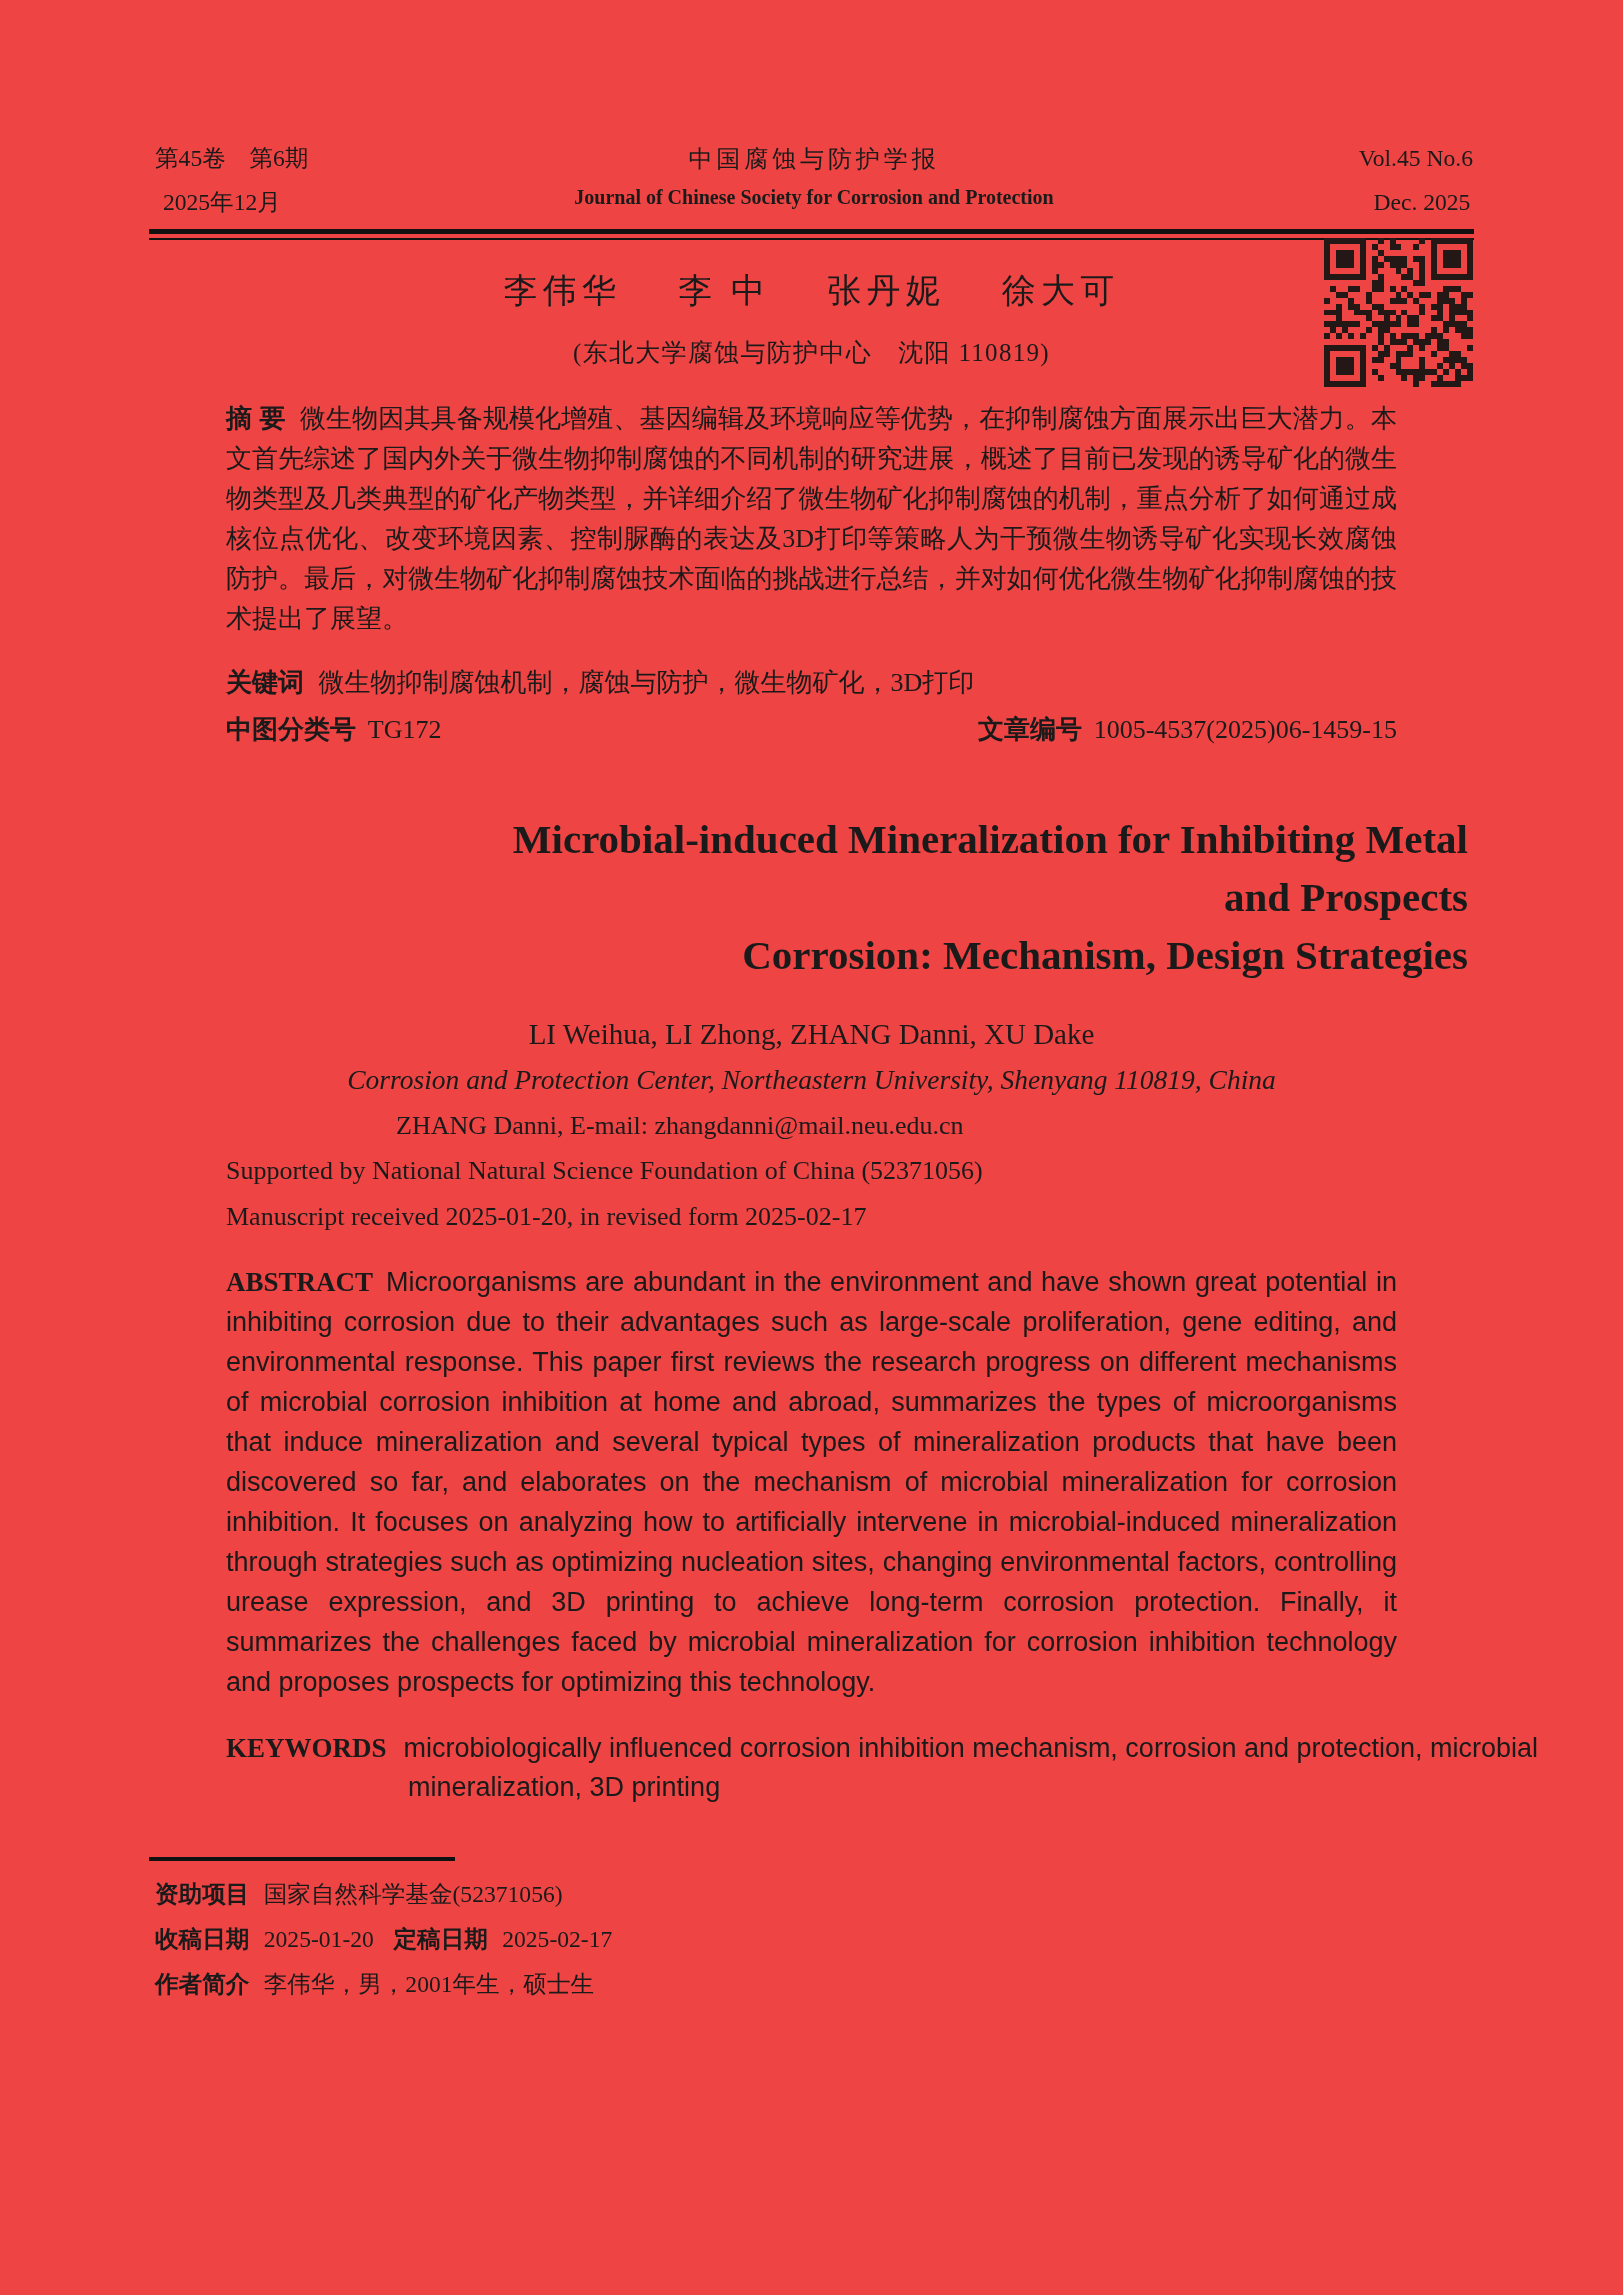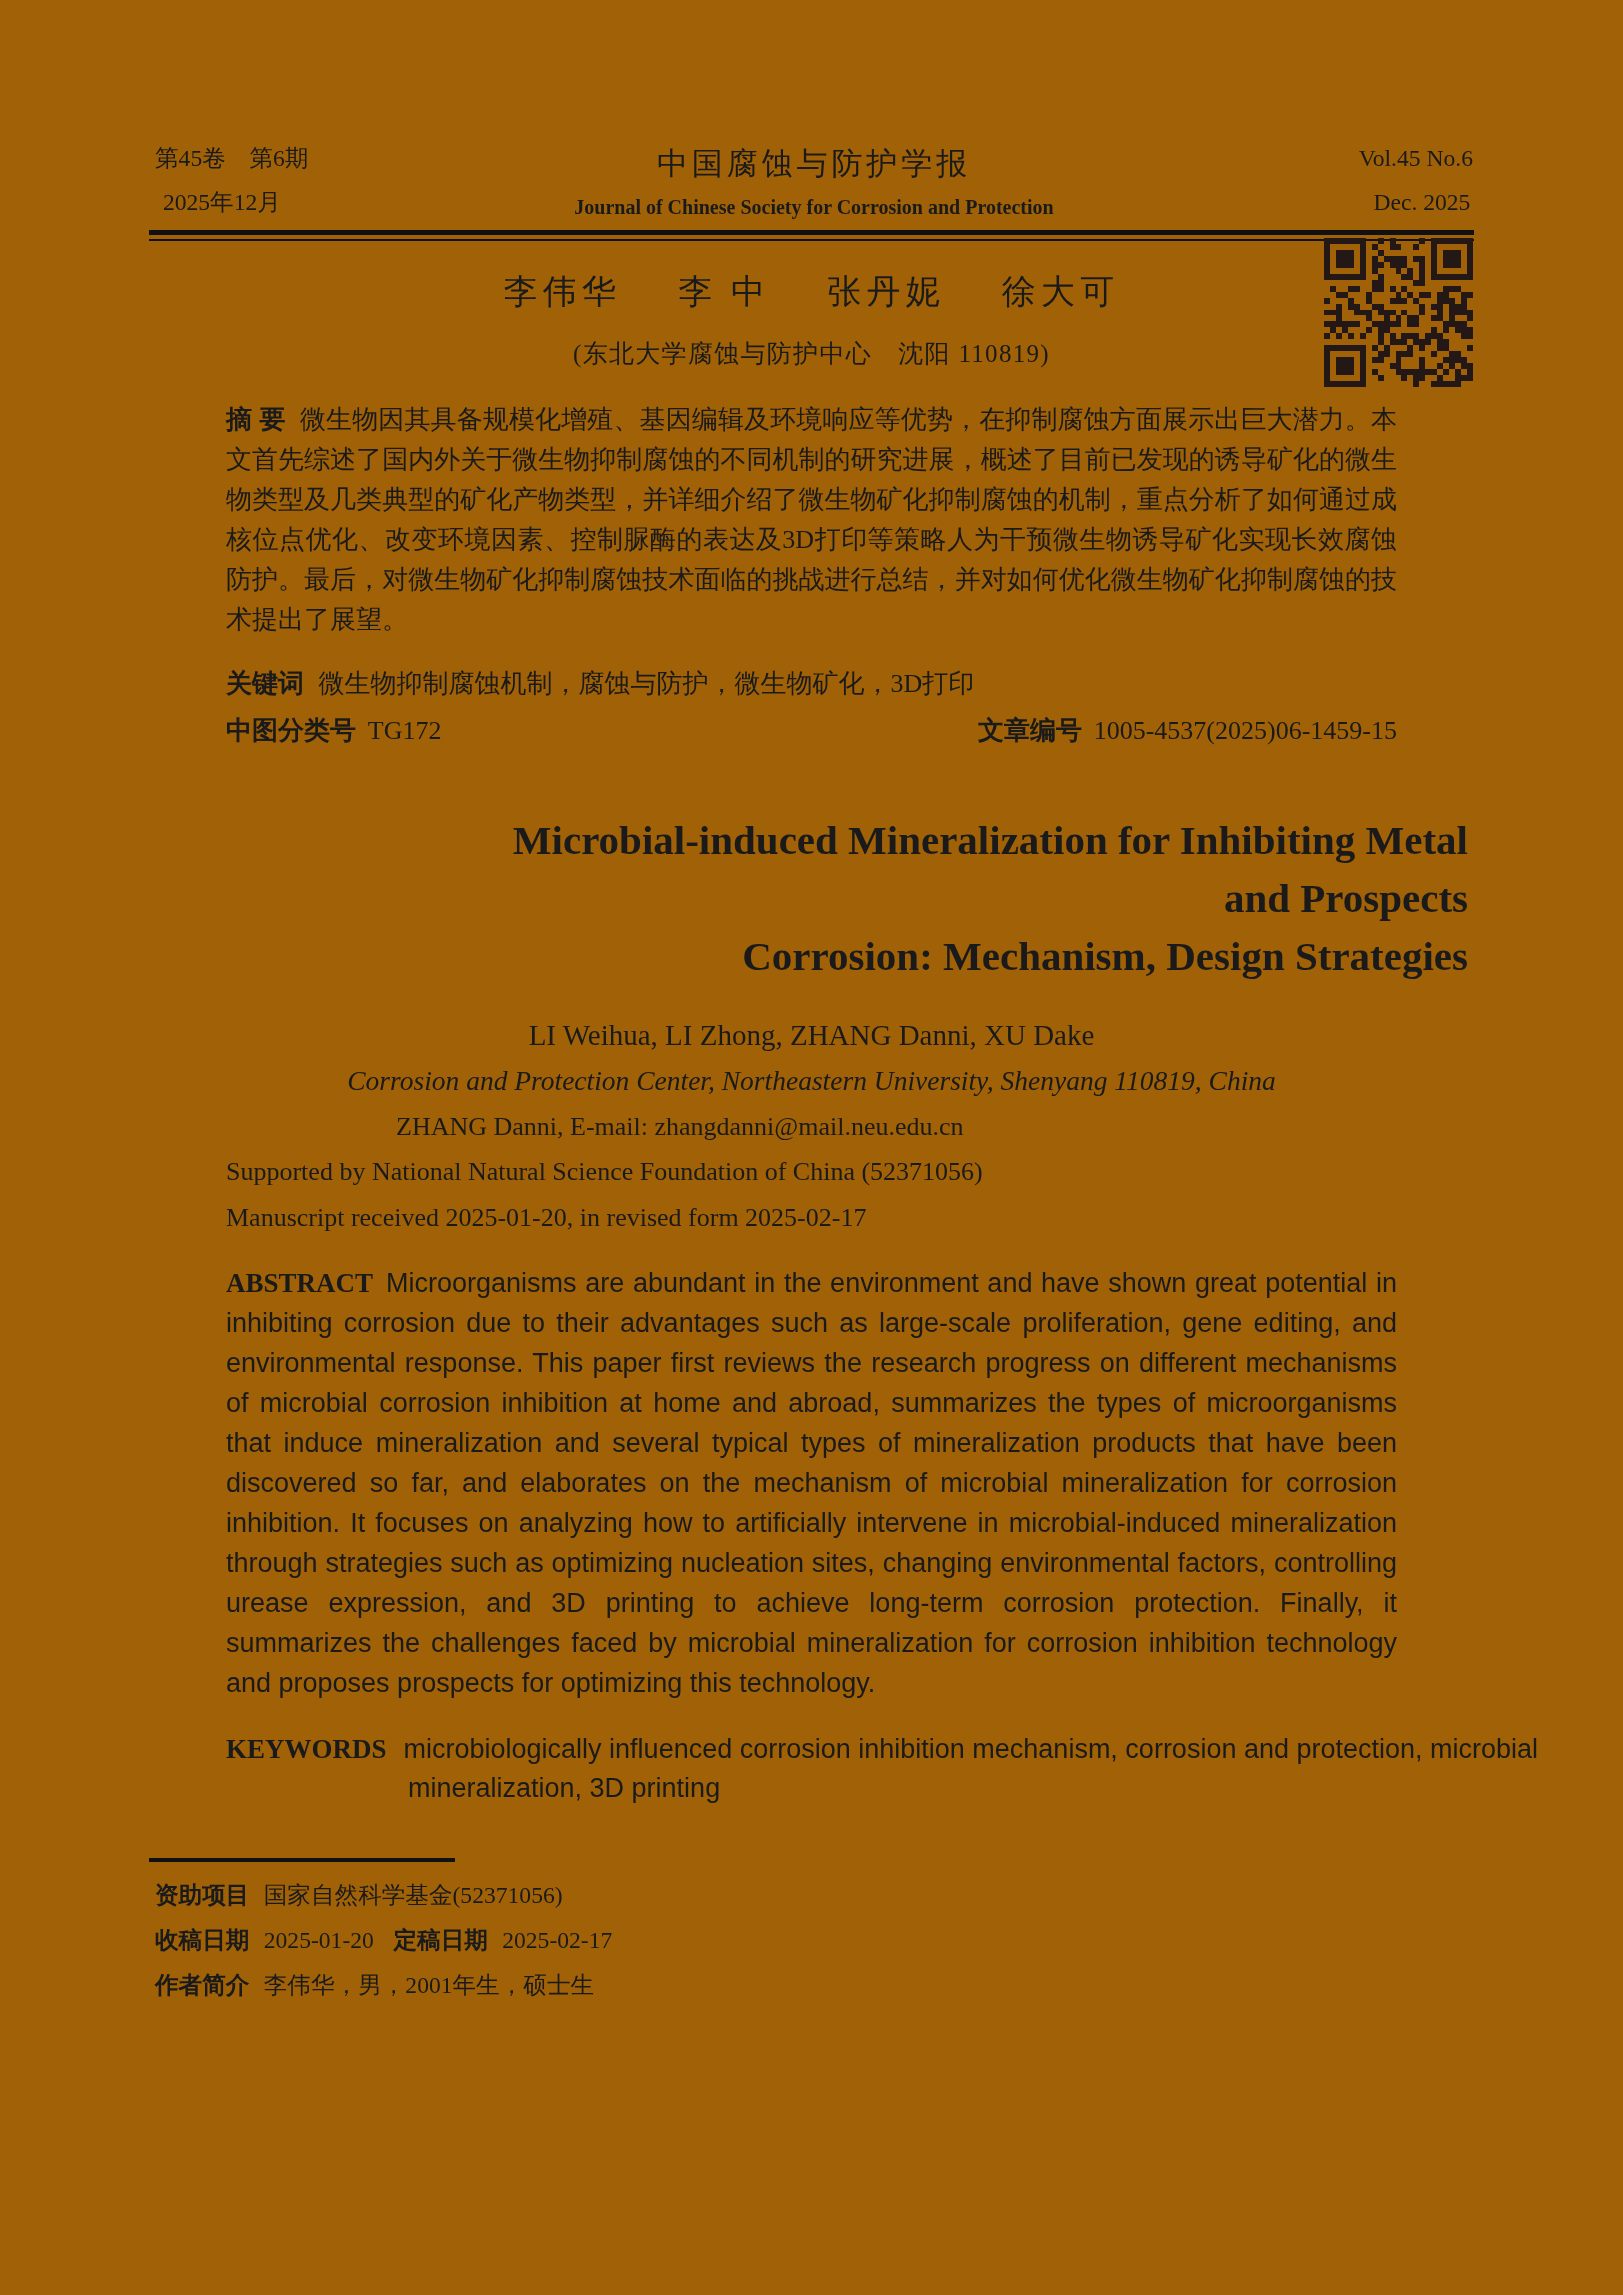--- a/index.html
+++ b/index.html
@@ -1,34 +1,34 @@
 <!DOCTYPE html>
 <html style="font-size:10.5px"><head>
 <meta charset="utf-8">
 <style>
   html,body{margin:0;padding:0;background:#e8e8e8;}
   .page{
     position:relative;
     width:1623px;height:2295px;
-    background:#a16207;
+    background:#ef4444;
     color:#1a1a1a;
     font-family:"Liberation Serif", serif;
     overflow:hidden;
   }
   
   .hdr{
     display:grid;
     grid-template-columns:1fr auto 1fr;
     align-items:start;
     margin:143px 150px 0 155px;
   }
   .hdr-left{text-align:left;font-size:23.6px;line-height:30px;}
   .hdr-left .l2{margin-top:14.4px;padding-left:7.9px;}
   .hdr-center{text-align:center;}
-  .hdr-center .jcn{font-size:31px;letter-spacing:3.9px;}
+  .hdr-center .jcn{font-size:24px;letter-spacing:3.9px;}
   .hdr-center .jen{font-size:20px;font-weight:bold;margin-top:10.5px;}
   .hdr-right{text-align:right;font-size:23.6px;line-height:30px;}
   .hdr-right .l2{margin-top:14.4px;padding-right:2.6px;}
   .rule2{margin:11.8px 149px 0 149px;}
   .rule2 .thick{height:5.2px;background:#111;}
   .rule2 .thin{height:2px;background:#111;margin-top:3.9px;}
   
   .qr{position:absolute;left:1324px;top:238px;width:149px;height:149px;}
   .qr svg{width:100%;height:100%;display:block;}
   

